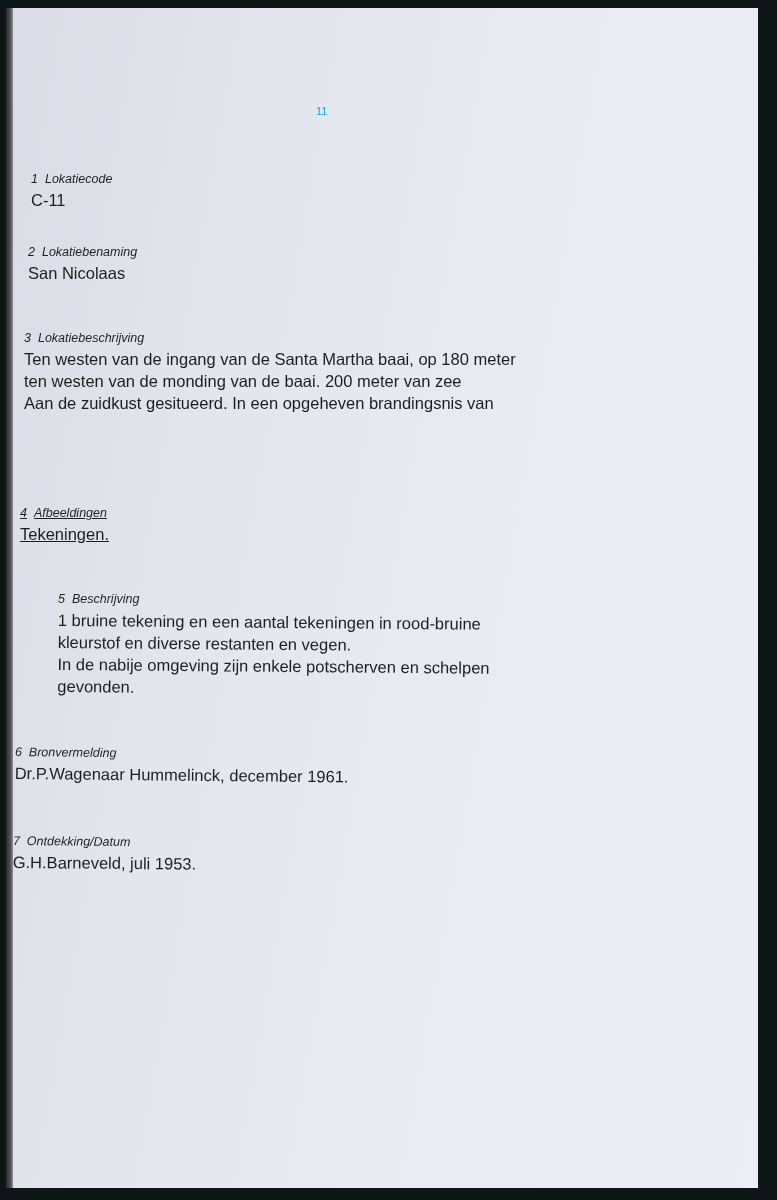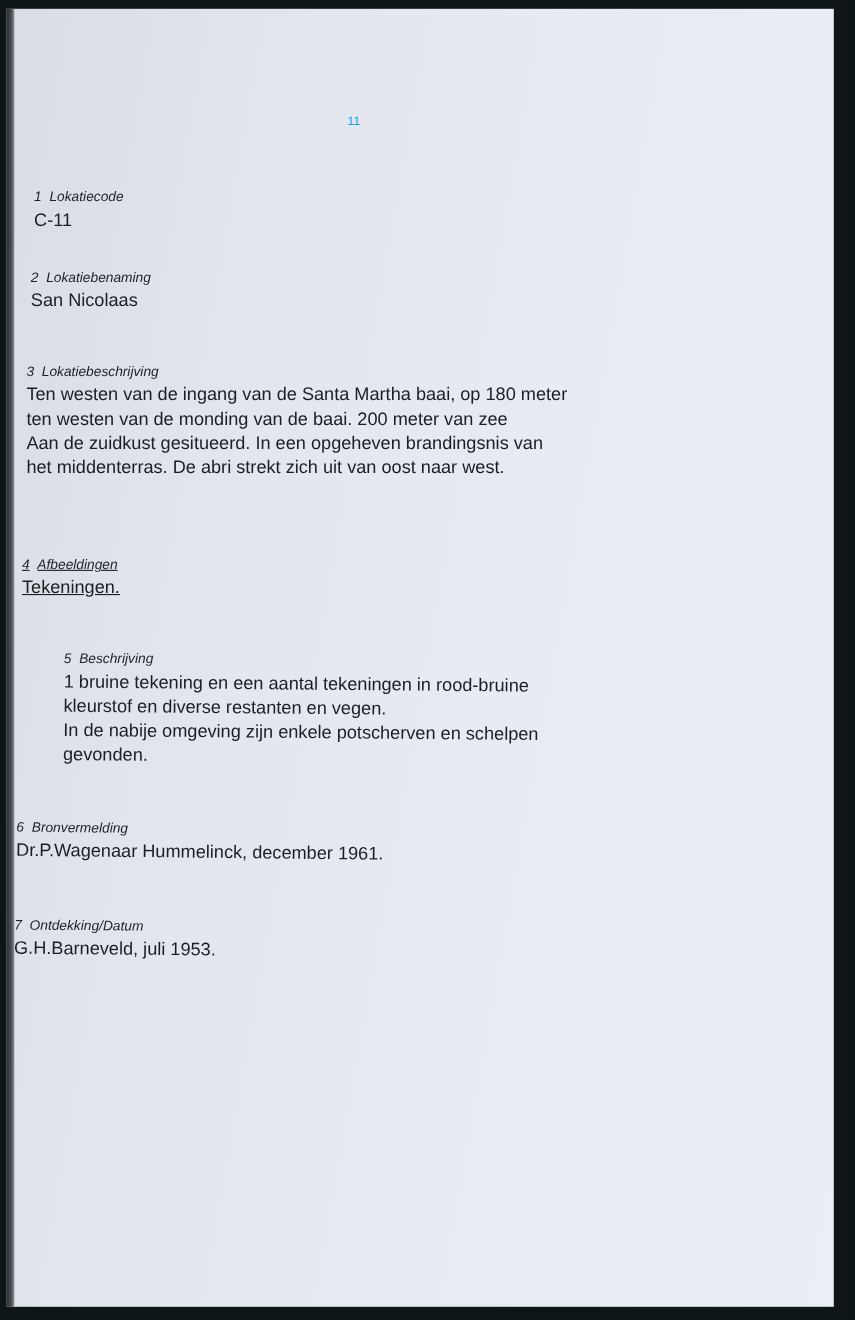--- a/index.html
+++ b/index.html
@@ -55,21 +55,20 @@
       <div>San Nicolaas</div>
     </div>
 </div>
 
 <div class="section s3">
   <div class="label"><span class="num">3</span><span>Lokatiebeschrijving</span></div>
   <div class="value">
     <div>Ten westen van de ingang van de Santa Martha baai, op 180 meter</div>
     <div>ten westen van de monding van de baai.  200 meter van zee</div>
     <div>Aan de zuidkust gesitueerd. In een opgeheven brandingsnis van</div>
-    <div>het middenterras. De abri strekt zich uit van oost naar west.</div>
   </div>
 </div>
 
 <div class="section s4">
   <div class="label"><span class="num">4</span><span>Afbeeldingen</span></div>
   <div class="value">
       <div>Tekeningen.</div>
     </div>
 </div>
 

